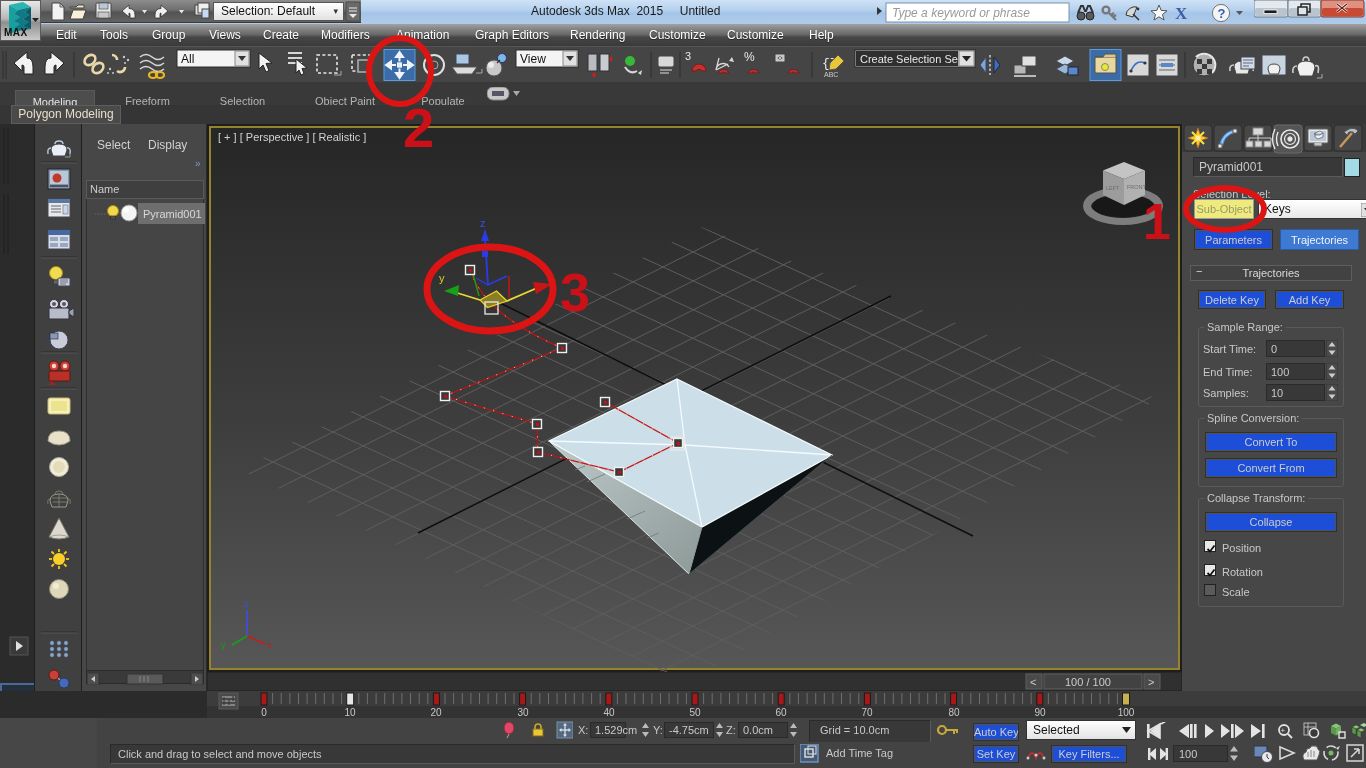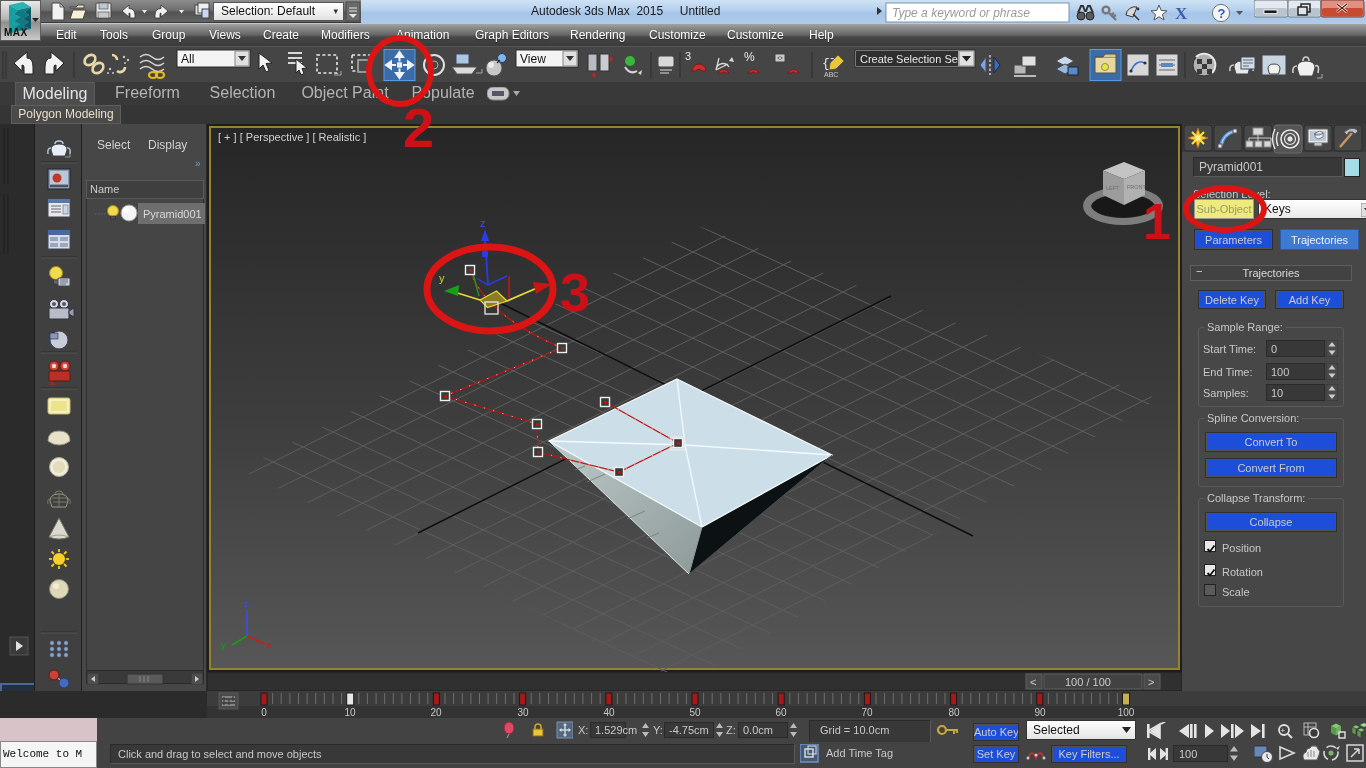--- a/index.html
+++ b/index.html
@@ -28,21 +28,21 @@
 #menubar { left:0; top:24px; width:1366px; height:22px;
   background:linear-gradient(180deg,#a2a2a2,#8a8a8a 18%,#676767 48%,#474747 60%,#3a3a3a);
   z-index:4; }
 .menuitem { position:absolute; top:4px; font-size:12px; color:#fff; text-shadow:0 1px 1px rgba(0,0,0,0.5); }
 
 
 #toolbar { left:0; top:46px; width:1366px; height:36px; background:#454545; border-top:1px solid #555; }
 
 
 #ribbontabs { left:0; top:82px; width:1366px; height:23px; background:#393939; }
-.rtab { position:absolute; top:0; height:23px; font-size:16px; color:#b4b4b4; text-align:center; line-height:22px;}
+.rtab { position:absolute; top:8px; height:23px; font-size:11px; color:#b4b4b4; text-align:center; line-height:22px;}
 .rtab.sel { background:#4d4d4d; border:1px solid #5a5a5a; border-bottom:none; color:#e4e4e4;}
 #polyrow { left:0; top:105px; width:1366px; height:19px; background:#353535; }
 #polybtn { position:absolute; left:11px; top:0px; width:110px; height:19px; background:#4a4a4a; border:1px solid #5e5e5e; color:#e8ddc8; font-size:12px; line-height:17px; text-align:center;}
 
 
 #leftstrip { left:0; top:124px; width:34px; height:594px; background:#2b2b2b; }
 #iconcol { left:34px; top:124px; width:48px; height:594px; background:#404040; border-left:1px solid #1e1e1e; border-right:1px solid #1e1e1e;}
 
 
 #sceneexp { left:83px; top:124px; width:124px; height:594px; background:#474747; border-right:1px solid #2a2a2a;}
@@ -1084,23 +1084,20 @@
           <circle cx="9" cy="9" r="7" fill="none" stroke="#d8d8d8" stroke-width="1.6" stroke-dasharray="10,4"></circle>
           <circle cx="9" cy="9" r="2.5" fill="#78b868"></circle>
           <path d="M14,4 l4,-2 l-2,4" fill="#d8d8d8"></path>
         </g>
       <g transform="translate(92,0)">
           <rect x="1" y="1" width="16" height="16" fill="none" stroke="#d8d8d8" stroke-width="1.5"></rect>
           <path d="M5,13 L13,5 M13,5 h-5 M13,5 v5" stroke="#d8d8d8" stroke-width="1.5" fill="none"></path>
         </g>
     </svg>
   </div>
-  <div class="abs" id="welcomewin">
-      <div id="welcomettl">Welcome to M</div>
-    </div>
 
   <div class="abs" id="cmdpanel">
 
     <svg style="position:absolute;left:0;top:0;" width="184" height="30" viewBox="0 0 184 30">
       <rect x="0" y="0" width="184" height="28" fill="#3a3a3a"></rect>
       <g>
         <rect x="2" y="1" width="28" height="26" rx="3" fill="#474747" stroke="#2c2c2c"></rect>
         <g transform="translate(16,14)">
             <g fill="#f8c838" stroke="#c86818" stroke-width="0.7">
           <path d="M0,-10 L2.5,-2.5 L10,0 L2.5,2.5 L0,10 L-2.5,2.5 L-10,0 L-2.5,-2.5 Z"></path>

